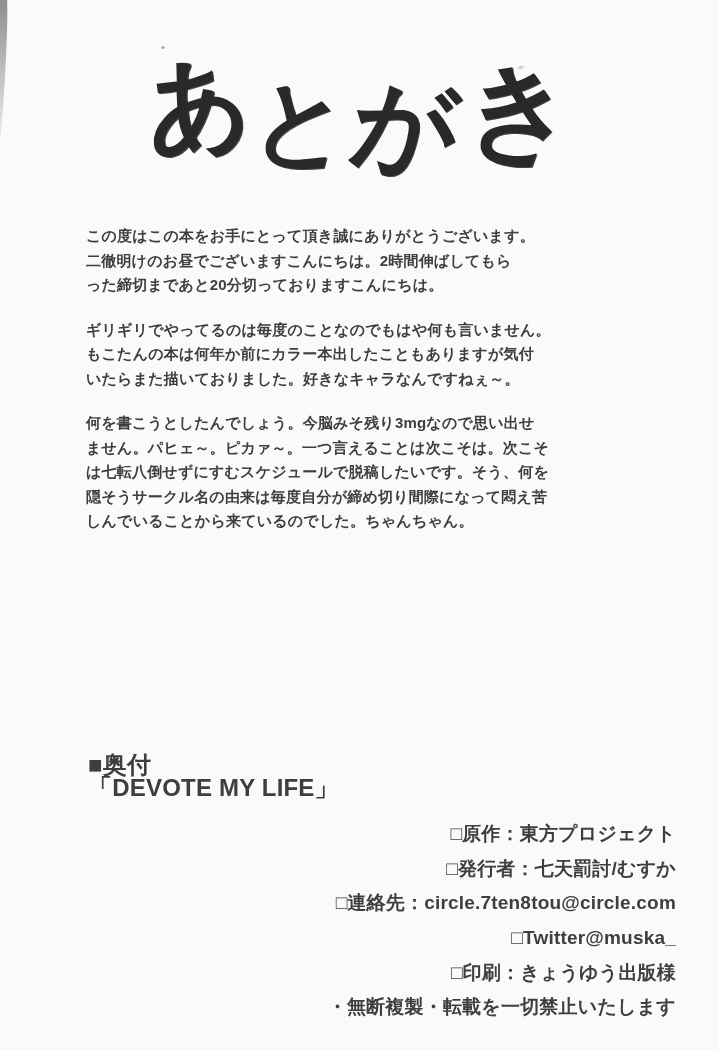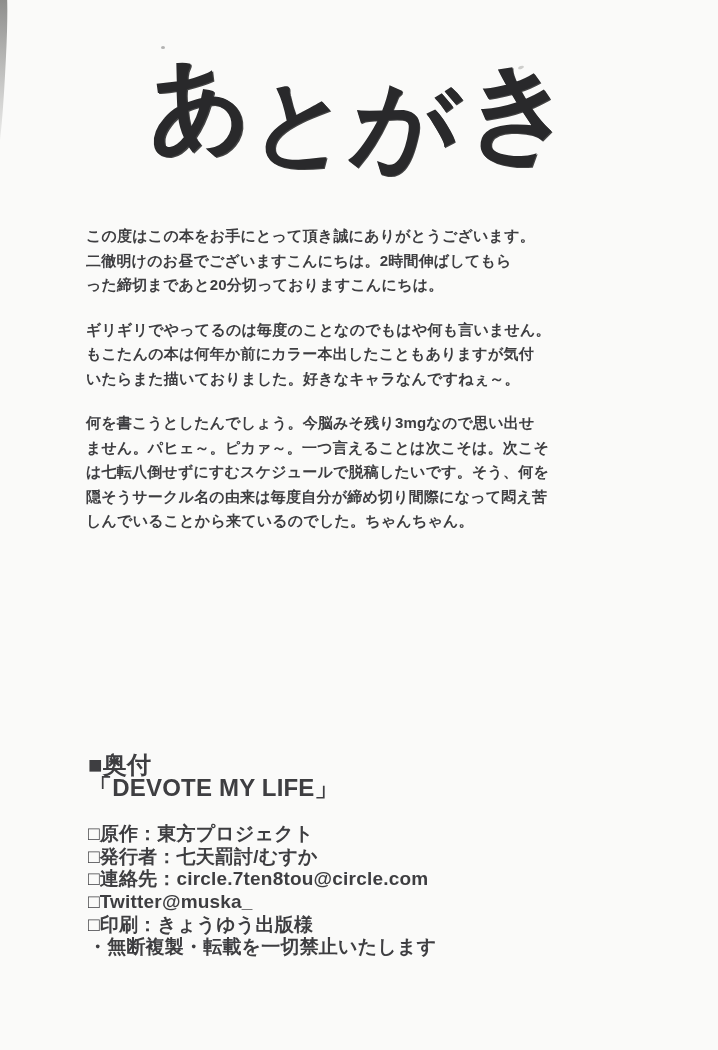--- a/index.html
+++ b/index.html
@@ -94,21 +94,21 @@
     font-weight: 700;
     line-height: 22.6px;
     letter-spacing: 0.2px;
   }
   .colophon-heading, .book-title { margin: 0; font-size: 24px; }
   .colophon-list {
     list-style: none;
     margin: 24px 0 0 0;
     padding: 0;
   }
-  .colophon-list li { margin: 0; }
+  .colophon-list li { margin: 12px; text-align: right; }
 </style>
 </head>
 <body>
 
 <div class="page">
 
   <div class="edge-artifact"></div>
   <div class="speck1"></div>
   <div class="speck2"></div>
 

